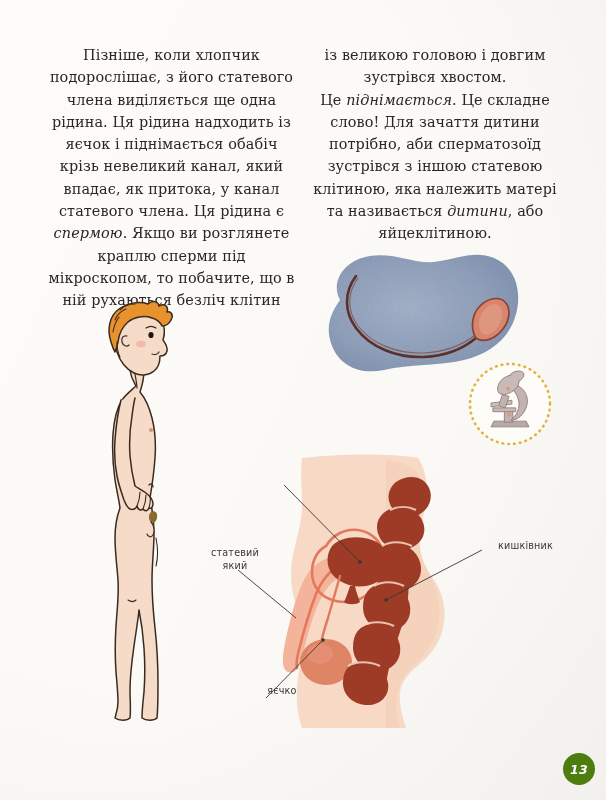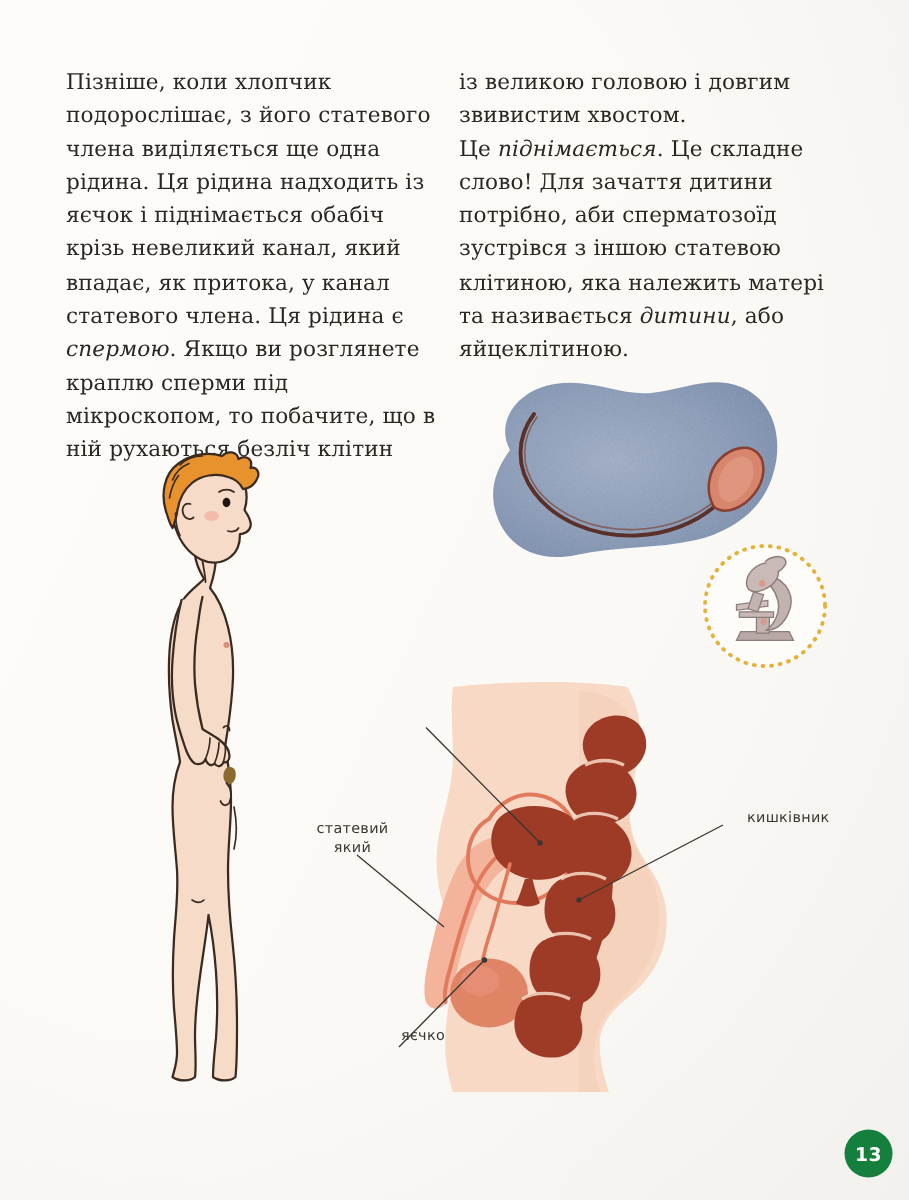--- a/index.html
+++ b/index.html
@@ -27,21 +27,21 @@
     pointer-events: none;
   }
 
   
   .col {
     position: absolute;
     top: 44px;
     font-size: 14.4px;
     line-height: 22.3px;
     color: #2a2723;
-    text-align: left;
+    text-align: center;
     letter-spacing: 0.1px;
   }
   #col-left  { left: 44px;  width: 255px; }
   #col-right { left: 306px; width: 258px; }
   .col p { margin: 0; }
   .col i { font-style: italic; }
 
   
   #sperm-figure {
     position: absolute;
@@ -121,21 +121,21 @@
 
 <div id="page" style="background: rgb(253, 252, 250);">
 
   <div id="paper-texture"></div>
 
   <div class="col" id="col-left">
     <p><span>Пізніше, коли хлопчик подорослішає, з його статевого члена виділяється ще одна рідина. Ця рідина надходить із яєчок і піднімається обабіч крізь невеликий канал, який впадає, як притока, у канал статевого члена. Ця рідина є </span><i>спермою</i><span>. Якщо ви розглянете краплю сперми під мікроскопом, то побачите, що в ній рухаються безліч клітин</span></p>
   </div>
 
   <div class="col" id="col-right">
-    <p><span>із великою головою і довгим звивистим хвостом.</span><br><span>Це </span><i>піднімається</i><span>. Це складне слово! Для зачаття дитини потрібно, аби сперматозоїд зустрівся з іншою статевою клітиною, яка належить матері та називається </span><i>дитини</i><span>, або яйцеклітиною.</span></p>
+    <p><span>із великою головою і довгим зустрівся хвостом.</span><br><span>Це </span><i>піднімається</i><span>. Це складне слово! Для зачаття дитини потрібно, аби сперматозоїд зустрівся з іншою статевою клітиною, яка належить матері та називається </span><i>дитини</i><span>, або яйцеклітиною.</span></p>
   </div>
 
   <div id="sperm-figure">
     <svg id="sperm-svg" viewBox="0 0 210 140" xmlns="http://www.w3.org/2000/svg">
       <defs>
         <filter id="speckle">
           <feTurbulence type="fractalNoise" baseFrequency="0.9" numOctaves="3" result="n"></feTurbulence>
           <feColorMatrix in="n" type="saturate" values="0"></feColorMatrix>
           <feComponentTransfer result="g">
             <feFuncA type="linear" slope="0.30" intercept="0"></feFuncA>
@@ -375,15 +375,15 @@
         <circle cx="133" cy="200" r="1.8"></circle>
       </g>
     </svg>
   </div>
 
   <div class="callout" id="label-penis">статевий
 який</div>
   <div class="callout" id="label-testicle">яєчко</div>
   <div class="callout" id="label-intestine">кишківник</div>
 
-  <div id="page-number" style="background: #15803d;">13</div>
+  <div id="page-number" style="background: #4d7c0f; font-style: italic;">13</div>
 
 </div>
 
 </body></html>

